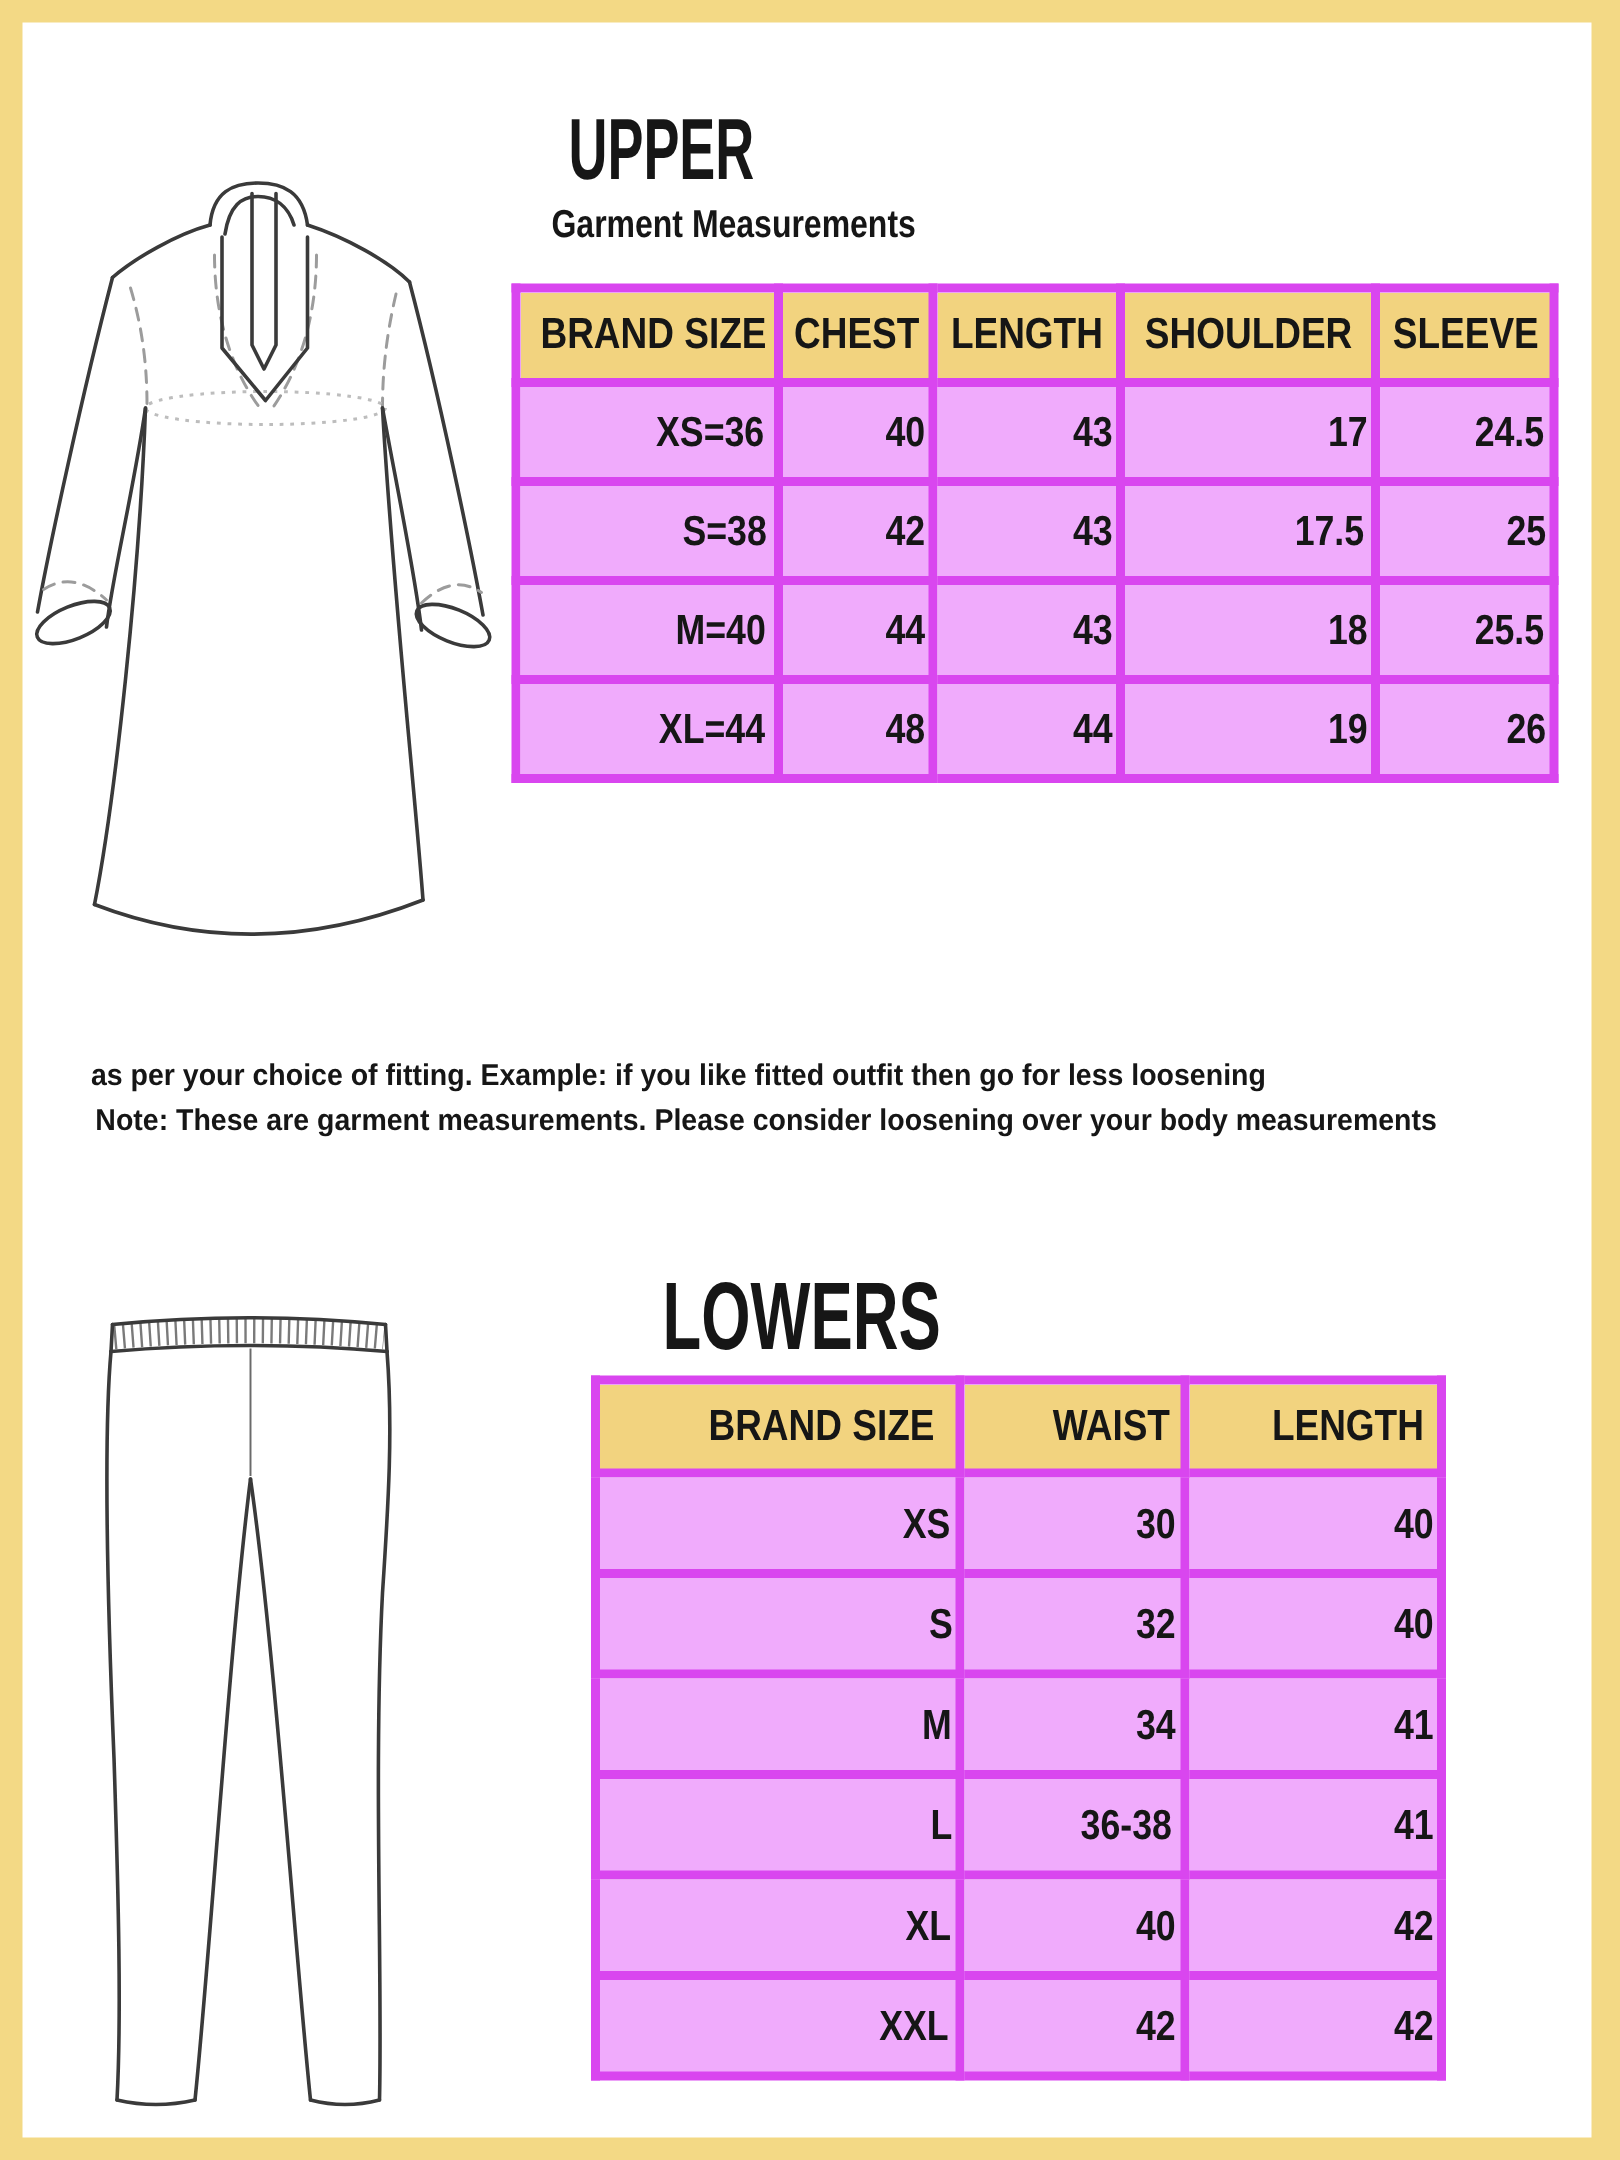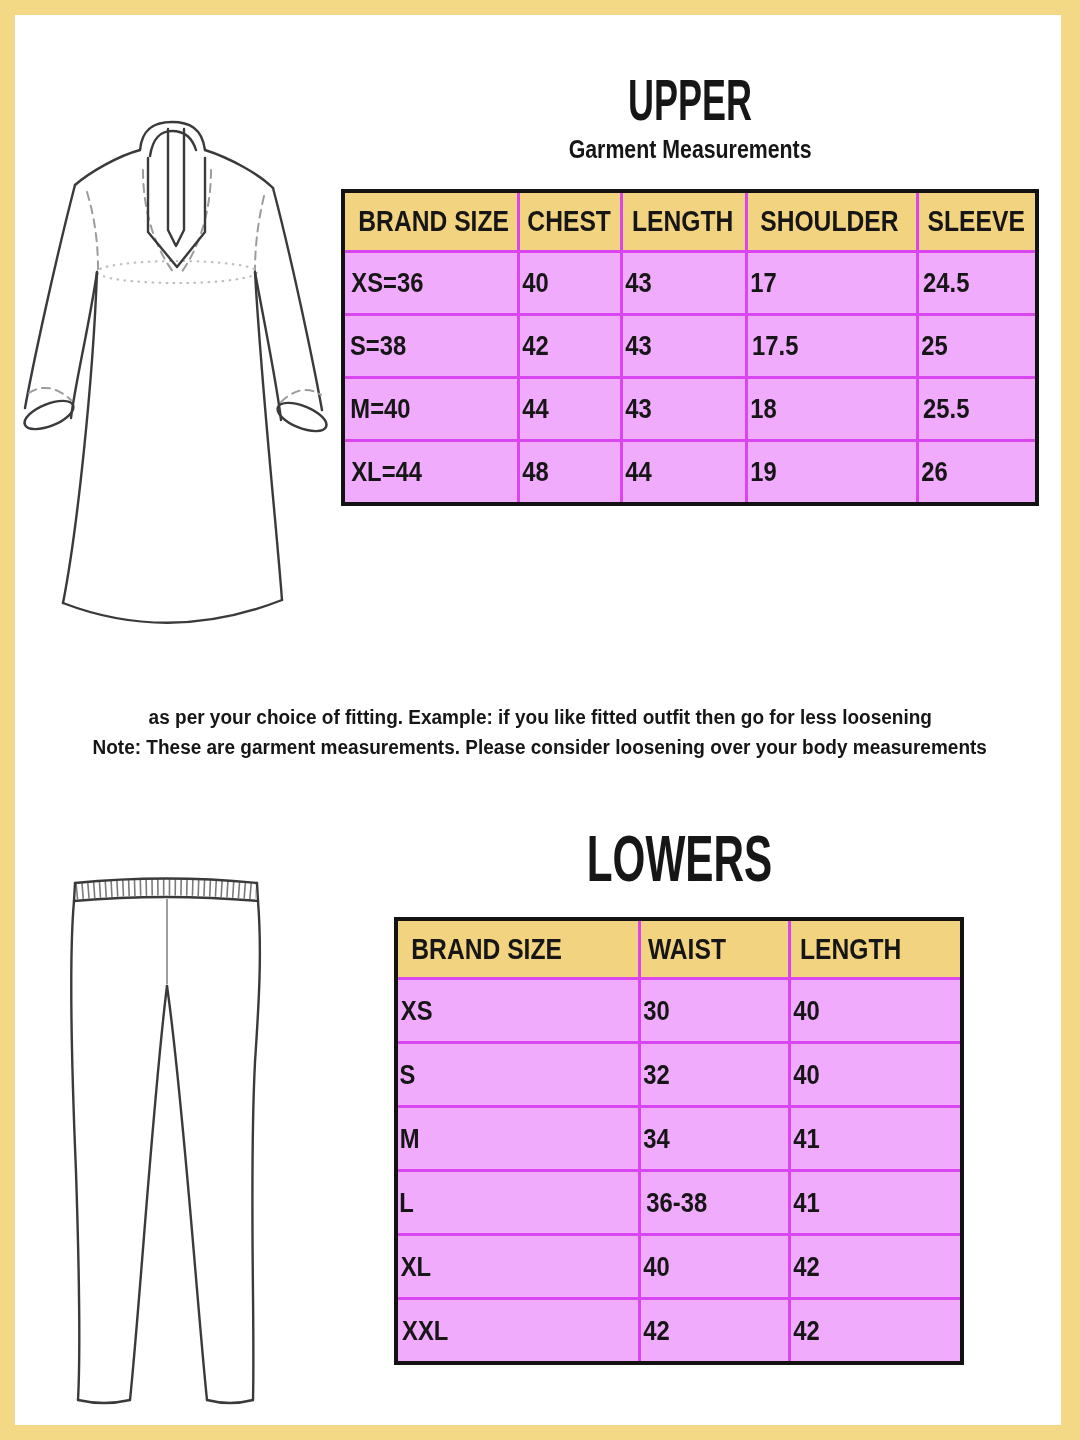--- a/index.html
+++ b/index.html
@@ -14,30 +14,30 @@
     pointer-events:none;z-index:5;
   }
   
   .cx{display:inline-block;transform:scaleX(.85);transform-origin:50% 50%;white-space:nowrap;}
   .cx62{display:inline-block;transform:scaleX(.62);transform-origin:50% 50%;white-space:nowrap;}
   .cx66{display:inline-block;transform:scaleX(.66);transform-origin:50% 50%;white-space:nowrap;}
   .cx82{display:inline-block;transform:scaleX(.82);transform-origin:50% 50%;white-space:nowrap;}
   .cx95{display:inline-block;transform:scaleX(.95);transform-origin:50% 50%;white-space:nowrap;}
 
   .abs{position:absolute;}
-  .center{text-align:center;}
+  .center{text-align:left;}
 
   #upper-title{left:341px;top:66px;width:698px;font-size:58px;font-weight:bold;}
   #upper-subtitle{left:341px;top:134px;width:698px;font-size:26px;font-weight:bold;}
-  #lowers-title{left:394px;top:822px;width:570px;font-size:64px;font-weight:bold;}
+  #lowers-title{left:394px;top:840px;width:570px;font-size:64px;font-weight:bold;}
   #note{left:40px;top:702px;width:1000px;font-size:20px;font-weight:bold;line-height:1.52;}
 
   table{border-collapse:collapse;table-layout:fixed;position:absolute;}
   th,td{
-    border:3px solid #d946ef;text-align:left;vertical-align:middle;
+    border:6px solid #d946ef;text-align:right;vertical-align:middle;
     padding:0;overflow:hidden;
   }
   th{background:#F2D37F;font-size:29px;font-weight:bold;}
   td{background:#f0abfc;font-size:28px;font-weight:bold;}
   #upper-table{left:341px;top:189px;width:698px;border:4px solid #121212;}
   #upper-table th{height:57px;}
   #upper-table td{height:60px;}
   #lowers-table{left:394px;top:917px;width:570px;border:4px solid #121212;}
   #lowers-table th{height:56px;}
   #lowers-table td{height:61px;}

